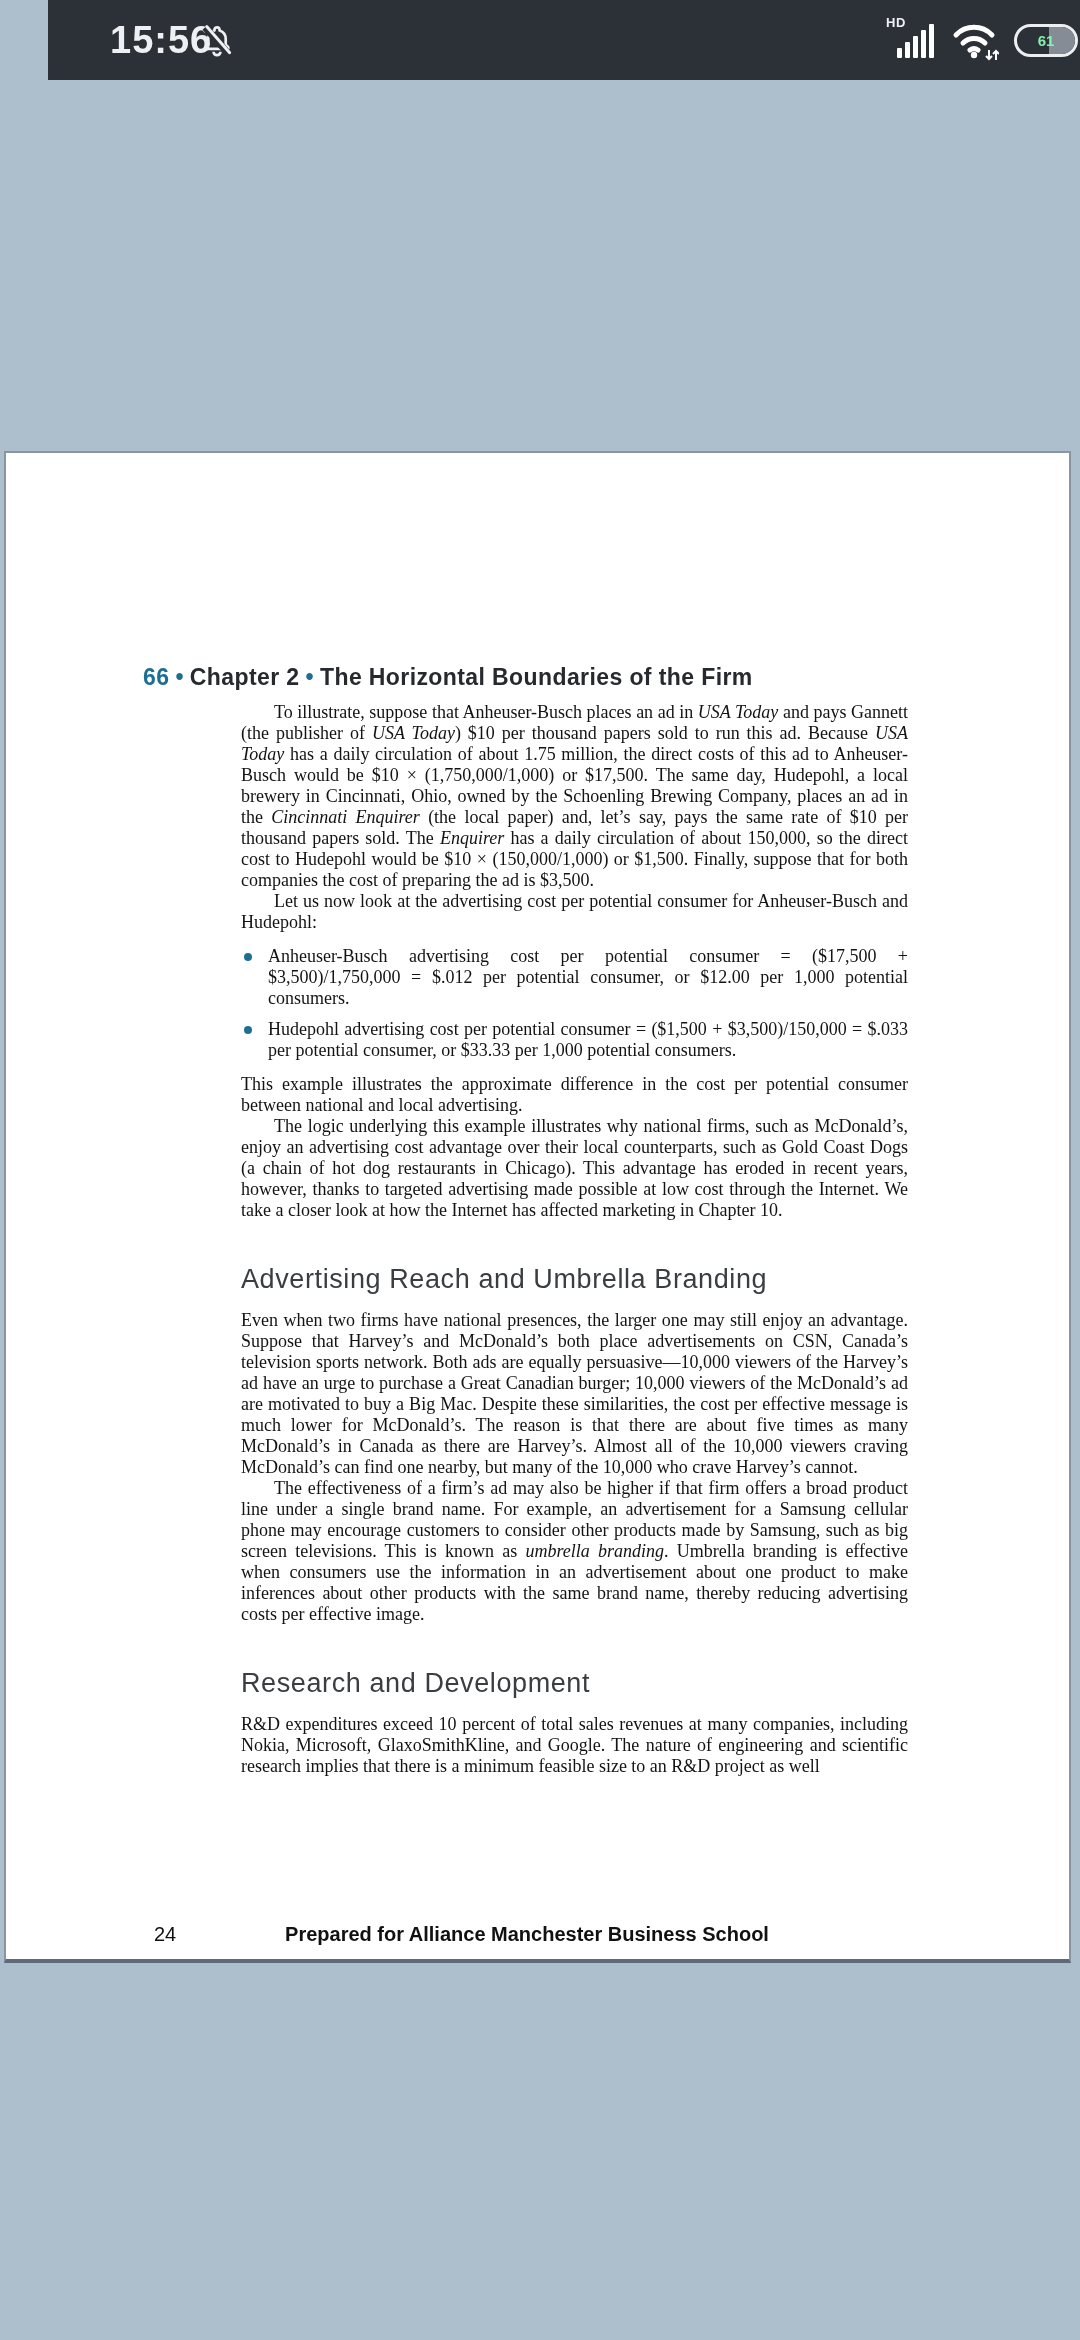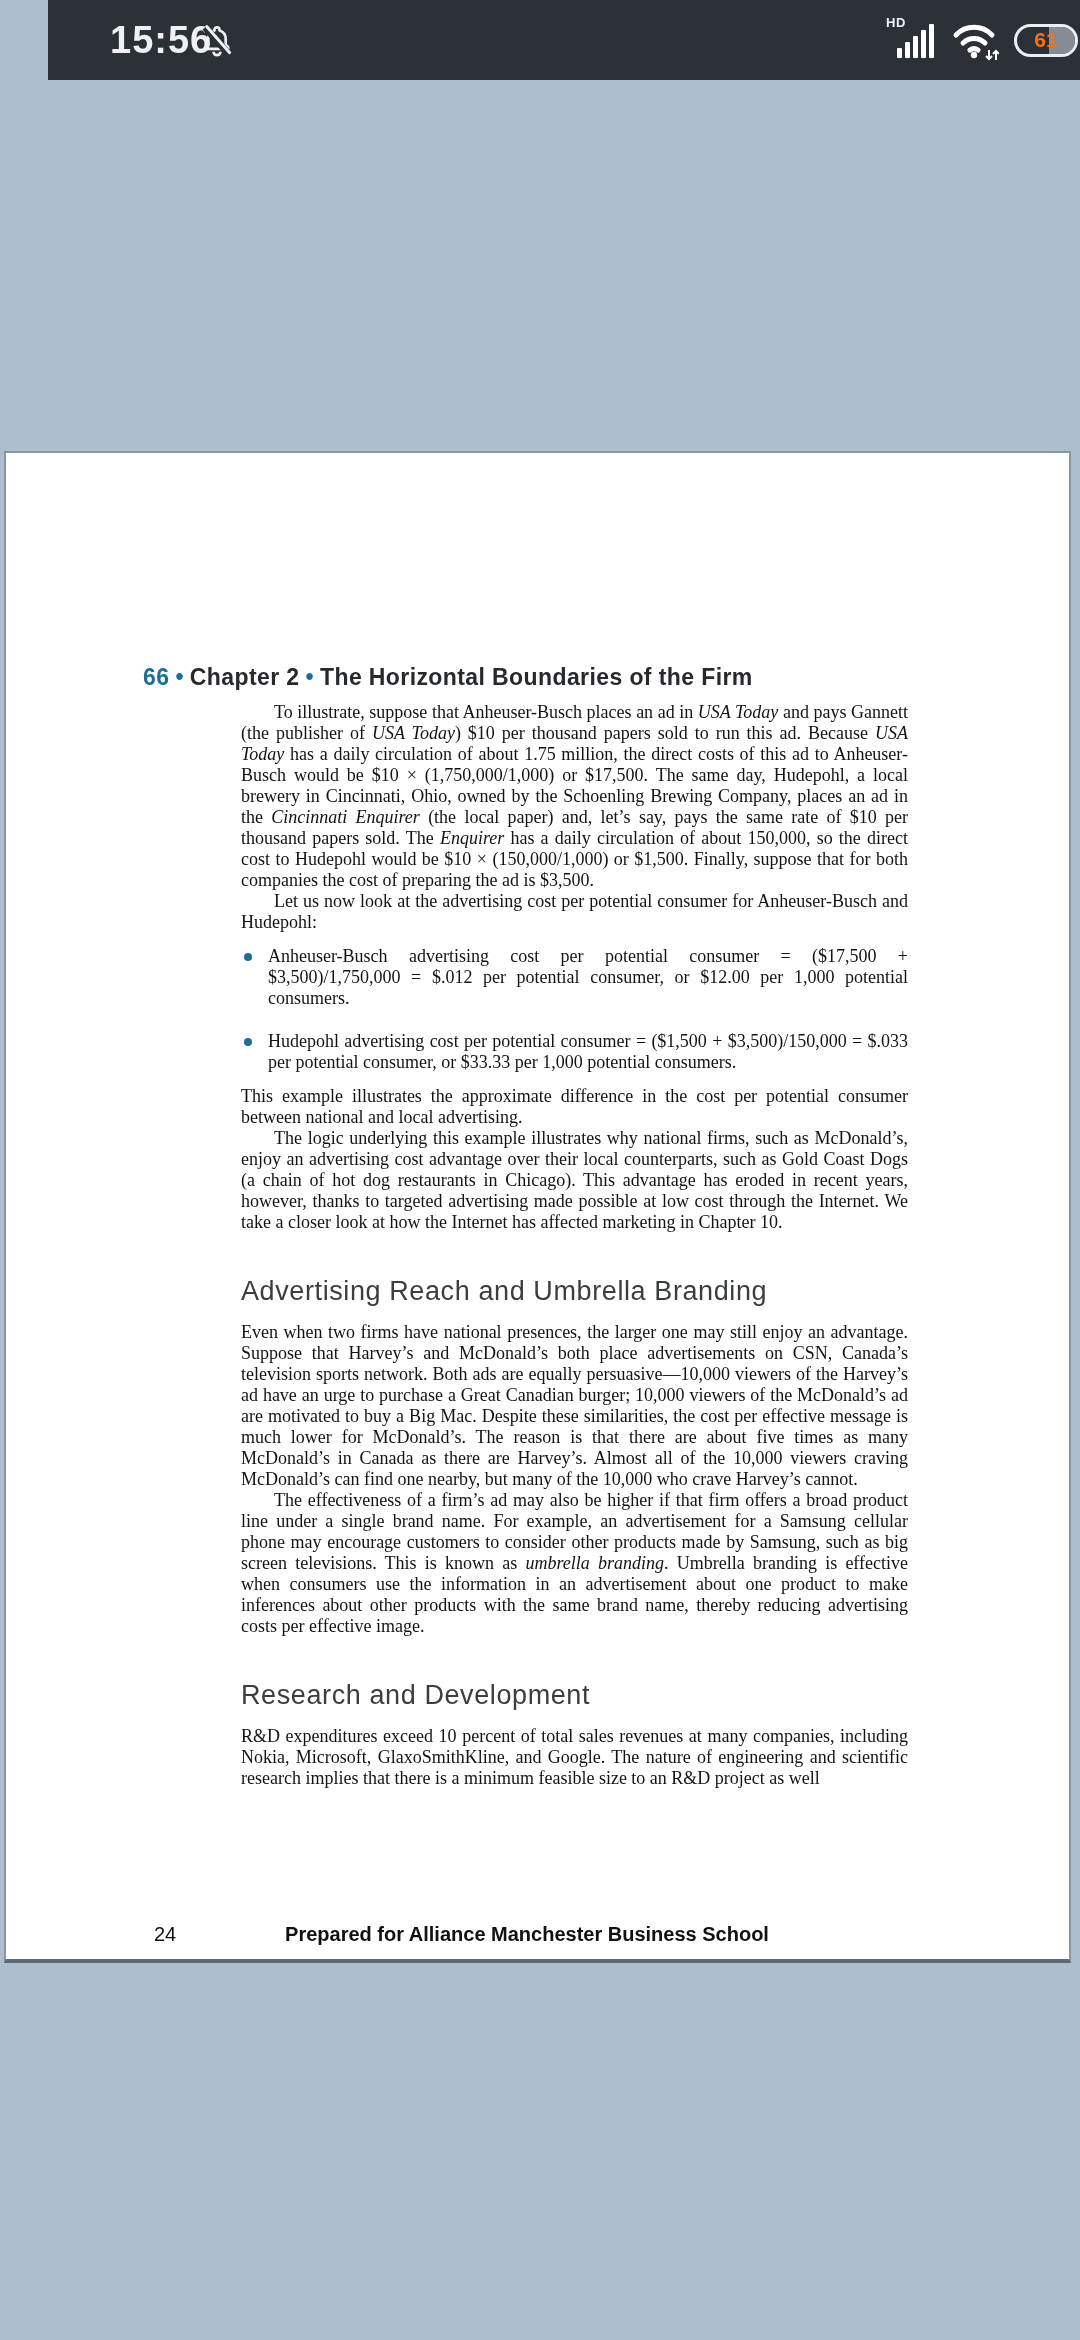--- a/index.html
+++ b/index.html
@@ -15,40 +15,40 @@
   .hd{position:absolute;left:-2px;top:-4px;font-size:13px;font-weight:700;letter-spacing:0.5px;}
   .bars{position:absolute;right:0;bottom:3px;display:flex;align-items:flex-end;gap:3px;}
   .bars span{width:5px;background:#fff;border-radius:1px;display:block;}
   .bars span:nth-child(1){height:10px}.bars span:nth-child(2){height:16px}
   .bars span:nth-child(3){height:22px}.bars span:nth-child(4){height:28px}
   .bars span:nth-child(5){height:34px}
   .battery{position:relative;width:64px;height:33px;border:3px solid #eceef1;border-radius:17px;
            box-sizing:border-box;overflow:hidden;}
   .battery .fill{position:absolute;right:0;top:0;height:100%;width:44%;background:#868c96;}
   .battery .pct{position:absolute;left:0;top:0;width:100%;height:100%;display:flex;align-items:center;
-                justify-content:center;font-size:21px;font-weight:700;color:#f97316;}
+                justify-content:center;font-size:15px;font-weight:700;color:#86efac;}
 
   
   .viewer{position:absolute;top:80px;left:0;width:1080px;height:2260px;background:#adbecd;}
   .page{position:absolute;left:4px;top:371px;  width:1067px;height:1512px;
         background:#ffffff;border:2px solid #8a95a2;border-bottom:4px solid #5e6a79;
         box-sizing:border-box;}
   .running-head{margin:212px 0 0 137px;font-family:"Liberation Sans",sans-serif;
                 font-size:23px;font-weight:700;color:#26292e;letter-spacing:0.4px;line-height:24px;}
   .running-head .accent{color:#1c6f93;}
   .running-head .sep{color:#1c6f93;padding:0 6px;}
 
   .article{width:667px;margin:13px 0 0 235px;font-family:"Liberation Serif",serif;
            font-size:18px;line-height:21px;color:#131313;text-align:justify;}
   .para{margin:0;}
   .para.ind{text-indent:33px;}
   .h2{font-family:"Liberation Sans",sans-serif;font-size:27px;font-weight:400;
       letter-spacing:0.6px;color:#3a3e42;margin:43px 0 15px 0;text-align:left;line-height:31px;}
   .bullets{margin:13px 0;}
-  .bullet{position:relative;padding-left:27px;margin-bottom:22px;}
+  .bullet{position:relative;padding-left:27px;margin-bottom:10px;}
   .bullet:last-child{margin-bottom:8px;}
   .dot{position:absolute;left:3px;top:7px;width:8px;height:8px;border-radius:50%;background:#1c6f93;}
 
   .footer{position:absolute;left:0;top:1470px;width:100%;
           font-family:"Liberation Sans",sans-serif;font-size:20px;color:#111;}
   .footer .num{position:absolute;left:148px;top:0;}
   .footer .note{position:absolute;left:521px;transform:translateX(-50%);top:0;white-space:nowrap;font-weight:bold;}
 </style>
 </head>
 <body>

